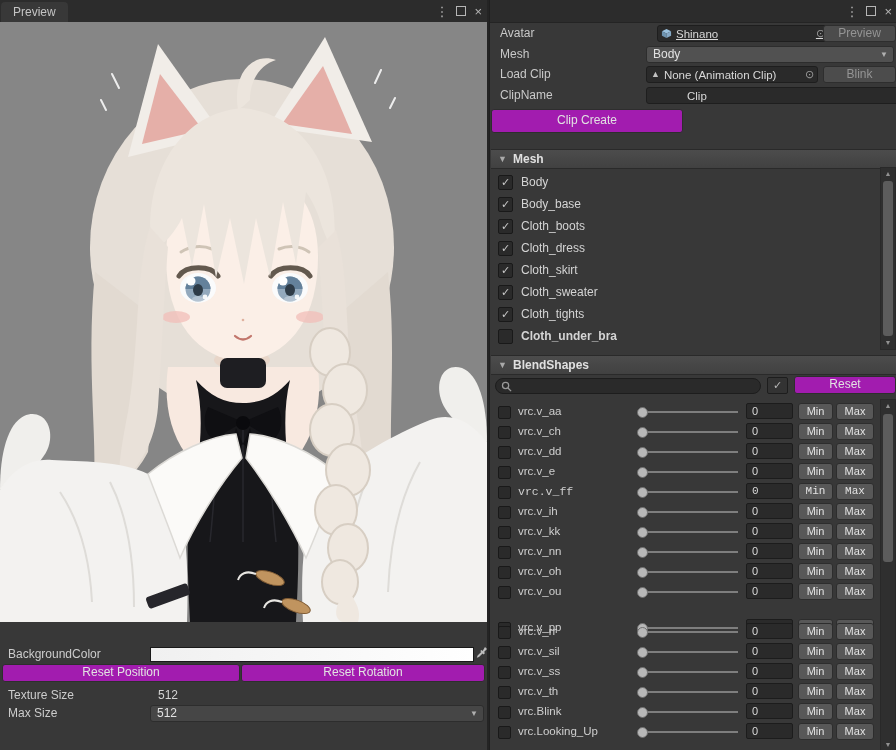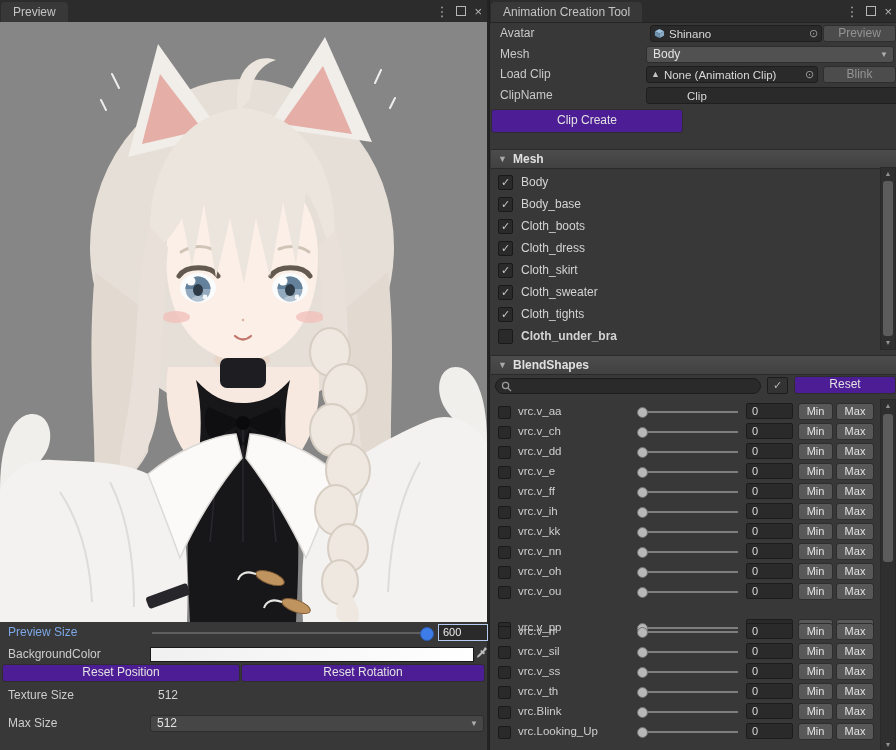--- a/index.html
+++ b/index.html
@@ -28,21 +28,21 @@
   .controls{position:absolute;left:0;top:622px;width:487px;height:128px;background:#383838;}
   .ctrl-row{position:absolute;left:0;right:0;height:18px;}
   .ctrl-label{position:absolute;left:8px;top:1px;color:#cdcdcd;}
   .ctrl-label.blue{color:#7ca7e6;}
   .h-slider{position:absolute;left:152px;top:8px;width:280px;height:2px;background:#5f5f5f;}
   .h-knob{position:absolute;right:-2px;top:-5px;width:12px;height:12px;border-radius:50%;background:#3e7de7;border:1px solid #2b5cb3;}
   .val-field{position:absolute;left:438px;top:0;width:44px;height:15px;background:#2a2a2a;border:1px solid #b5cbef;
              color:#ececec;font-size:11px;line-height:14px;padding-left:4px;}
   .color-swatch{position:absolute;left:150px;top:1px;width:322px;height:13px;background:linear-gradient(90deg,#f0f0f0,#ffffff);border:1px solid #191919;}
   .dropper{position:absolute;left:476px;top:0px;width:12px;height:16px;}
-  .btn{background:#4c1d95;border:1px solid #2e2e2e;border-radius:3px;color:#e2e2e2;
+  .btn{background:#a21caf;border:1px solid #2e2e2e;border-radius:3px;color:#e2e2e2;
        text-align:center;font-size:12px;position:absolute;cursor:default;white-space:nowrap;}
   .btn.disabled{color:#949494;background:#4c4c4c;}
   .plain-val{position:absolute;left:158px;top:1px;color:#d4d4d4;}
   .popup{position:absolute;background:#464646;border:1px solid #2d2d2d;border-radius:3px;color:#e2e2e2;height:15px;line-height:14px;}
   .popup .obj-text{padding-left:6px;}
   .dd-arrow{position:absolute;right:5px;top:3px;font-size:8px;color:#b0b0b0;line-height:9px;}
 
   
   .frow{position:absolute;left:0;right:0;height:18px;}
   .row-label{position:absolute;left:10px;top:1px;color:#c9c9c9;}
@@ -210,27 +210,20 @@
           <ellipse cx="336" cy="488" rx="21" ry="25"></ellipse>
           <ellipse cx="348" cy="526" rx="20" ry="24"></ellipse>
           <ellipse cx="340" cy="560" rx="18" ry="22"></ellipse>
         </g>
         <path d="M340,578 C332,592 338,600 344,600 L358,600 C362,588 354,578 351,572 Z" fill="#EFE8E0"></path>
       </svg>
     </div>
 
     <div class="controls">
 
-      <div class="ctrl-row" style="top:2px;">
-        <span class="ctrl-label blue">Preview Size</span>
-        <div class="h-slider">
-          <div class="h-knob"></div>
-        </div>
-        <div class="val-field">600</div>
-      </div>
 
       <div class="ctrl-row" style="top:24px;">
         <span class="ctrl-label">BackgroundColor</span>
         <div class="color-swatch"></div>
         <span class="dropper">
           <svg width="12" height="15" viewBox="0 0 12 15">
               <path d="M9,1 l2,2 -3,3 1,1 -1.4,1.4 -1,-1 -3.6,3.6 -2.2,0.8 0.8,-2.2 3.6,-3.6 -1,-1 L5.6,4 l1,1 z" fill="#BDBDBD"></path>
             </svg>
         </span>
       </div>
@@ -238,44 +231,43 @@
       <div class="ctrl-row" style="top:42px;height:18px;">
         <div class="btn" style="left:2px;top:0;width:236px;height:16px;line-height:15px;">Reset Position</div>
         <div class="btn" style="left:241px;top:0;width:242px;height:16px;line-height:15px;">Reset Rotation</div>
       </div>
 
       <div class="ctrl-row" style="top:65px;">
         <span class="ctrl-label">Texture Size</span>
         <span class="plain-val">512</span>
       </div>
 
-      <div class="ctrl-row" style="top:93px;">
+      <div class="ctrl-row" style="top:83px;">
         <span class="ctrl-label">Max Size</span>
         <div class="popup" style="left:150px;width:332px;">
           <span class="obj-text">512</span>
           <span class="dd-arrow">▼</span>
         </div>
       </div>
 
     </div>
   </section>
 
   <section class="window right">
     <div class="tabbar">
-      <div class="tab">Animation Creation Tool</div>
       <div class="win-icons">
         <span class="kebab">⋮</span>
         <span class="maxbox"></span>
         <span class="closex">×</span>
       </div>
     </div>
 
     <div class="frow" style="top:25px;padding-left:44px;">
       <span class="row-label">Avatar</span>
-      <div class="obj-field" style="left:160px;width:170px;">
+      <div class="obj-field" style="left:167px;width:170px;text-decoration:underline;">
         <span class="obj-icon">
           <svg width="11" height="11" viewBox="0 0 12 12">
               <path d="M6 1 L11 3.5 L6 6 L1 3.5 Z" fill="#9BC1DE"></path>
               <path d="M1 3.5 L6 6 L6 11 L1 8.5 Z" fill="#6E93B0"></path>
               <path d="M11 3.5 L6 6 L6 11 L11 8.5 Z" fill="#86A9C6"></path>
             </svg>
         </span>
         <span class="obj-text">Shinano</span>
         <span class="picker">⊙</span>
       </div>
@@ -405,21 +397,21 @@
           <span class="checkbox"></span>
           <span class="bs-name">vrc.v_e</span>
           <span class="bs-slider">
             <span class="track"></span>
             <span class="knob"></span>
           </span>
           <span class="bs-value">0</span>
           <span class="mini-btn">Min</span>
           <span class="mini-btn max">Max</span>
         </div>
-        <div class="bs-row" style="top: 84px;">
+        <div class="bs-row" style="top: 84px; font-family: Liberation Mono, monospace;">
           <span class="checkbox"></span>
           <span class="bs-name">vrc.v_ff</span>
           <span class="bs-slider">
             <span class="track"></span>
             <span class="knob"></span>
           </span>
           <span class="bs-value">0</span>
           <span class="mini-btn">Min</span>
           <span class="mini-btn max">Max</span>
         </div>

